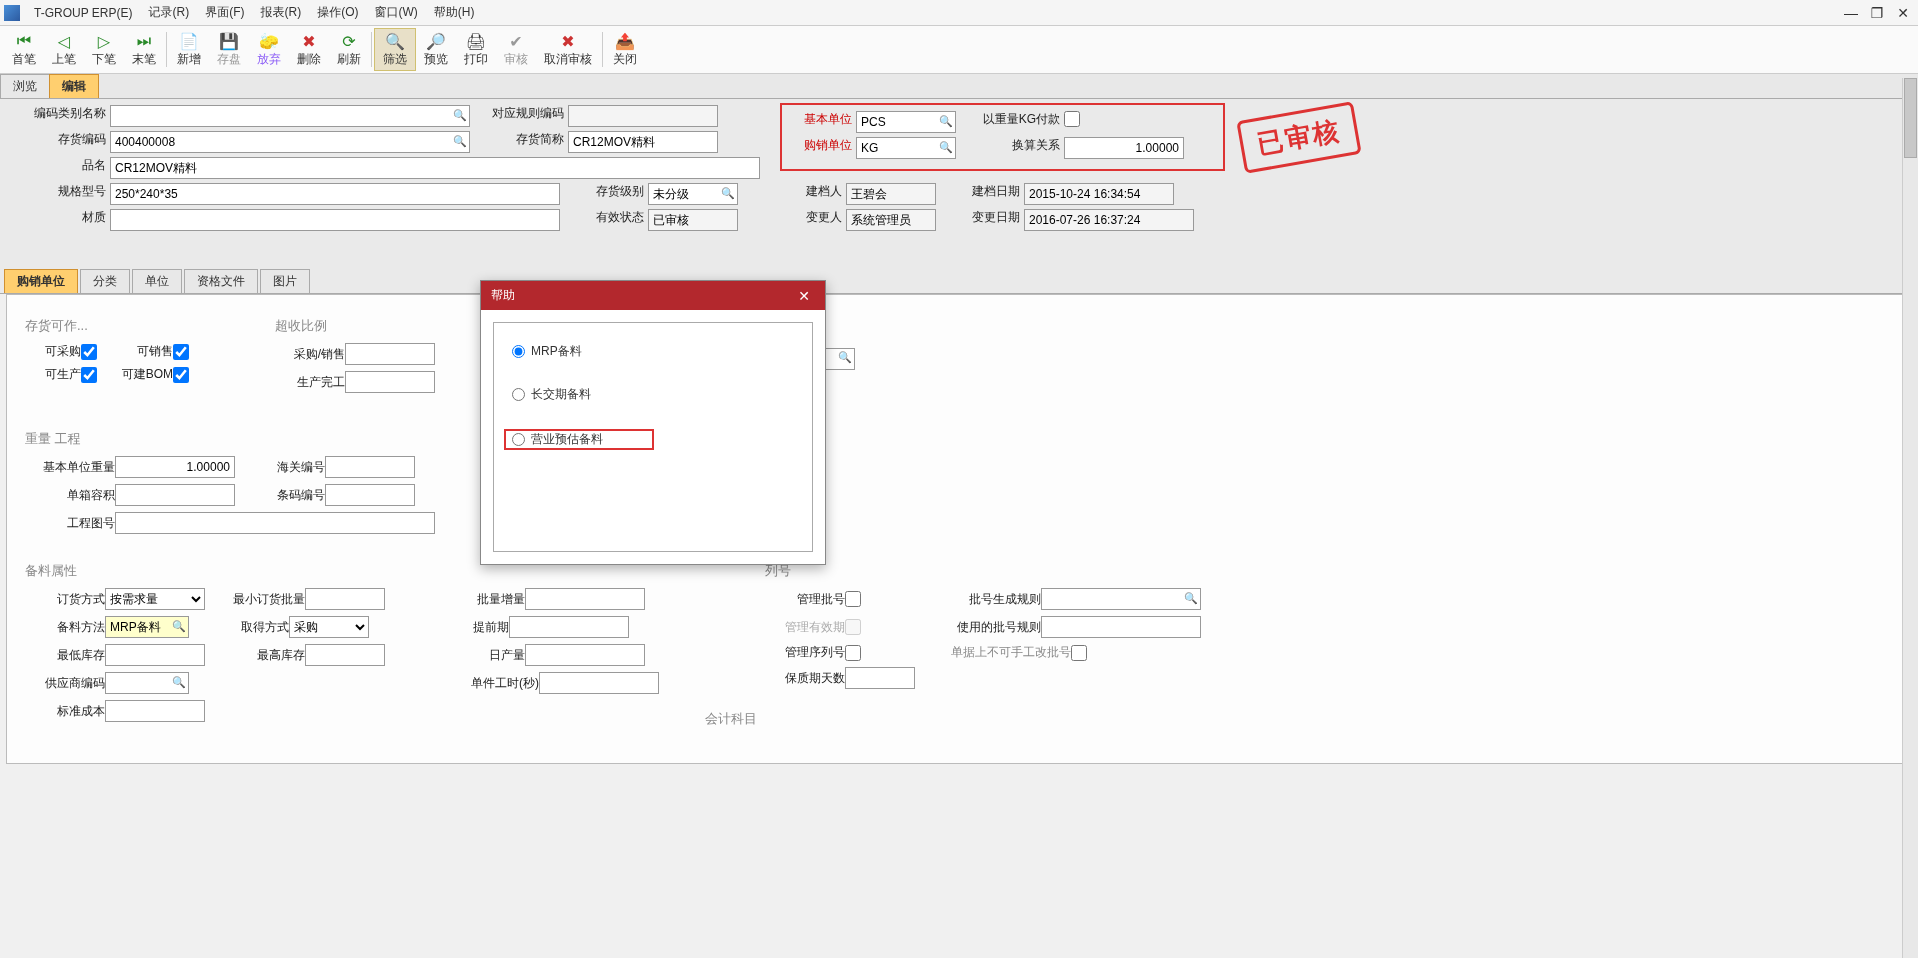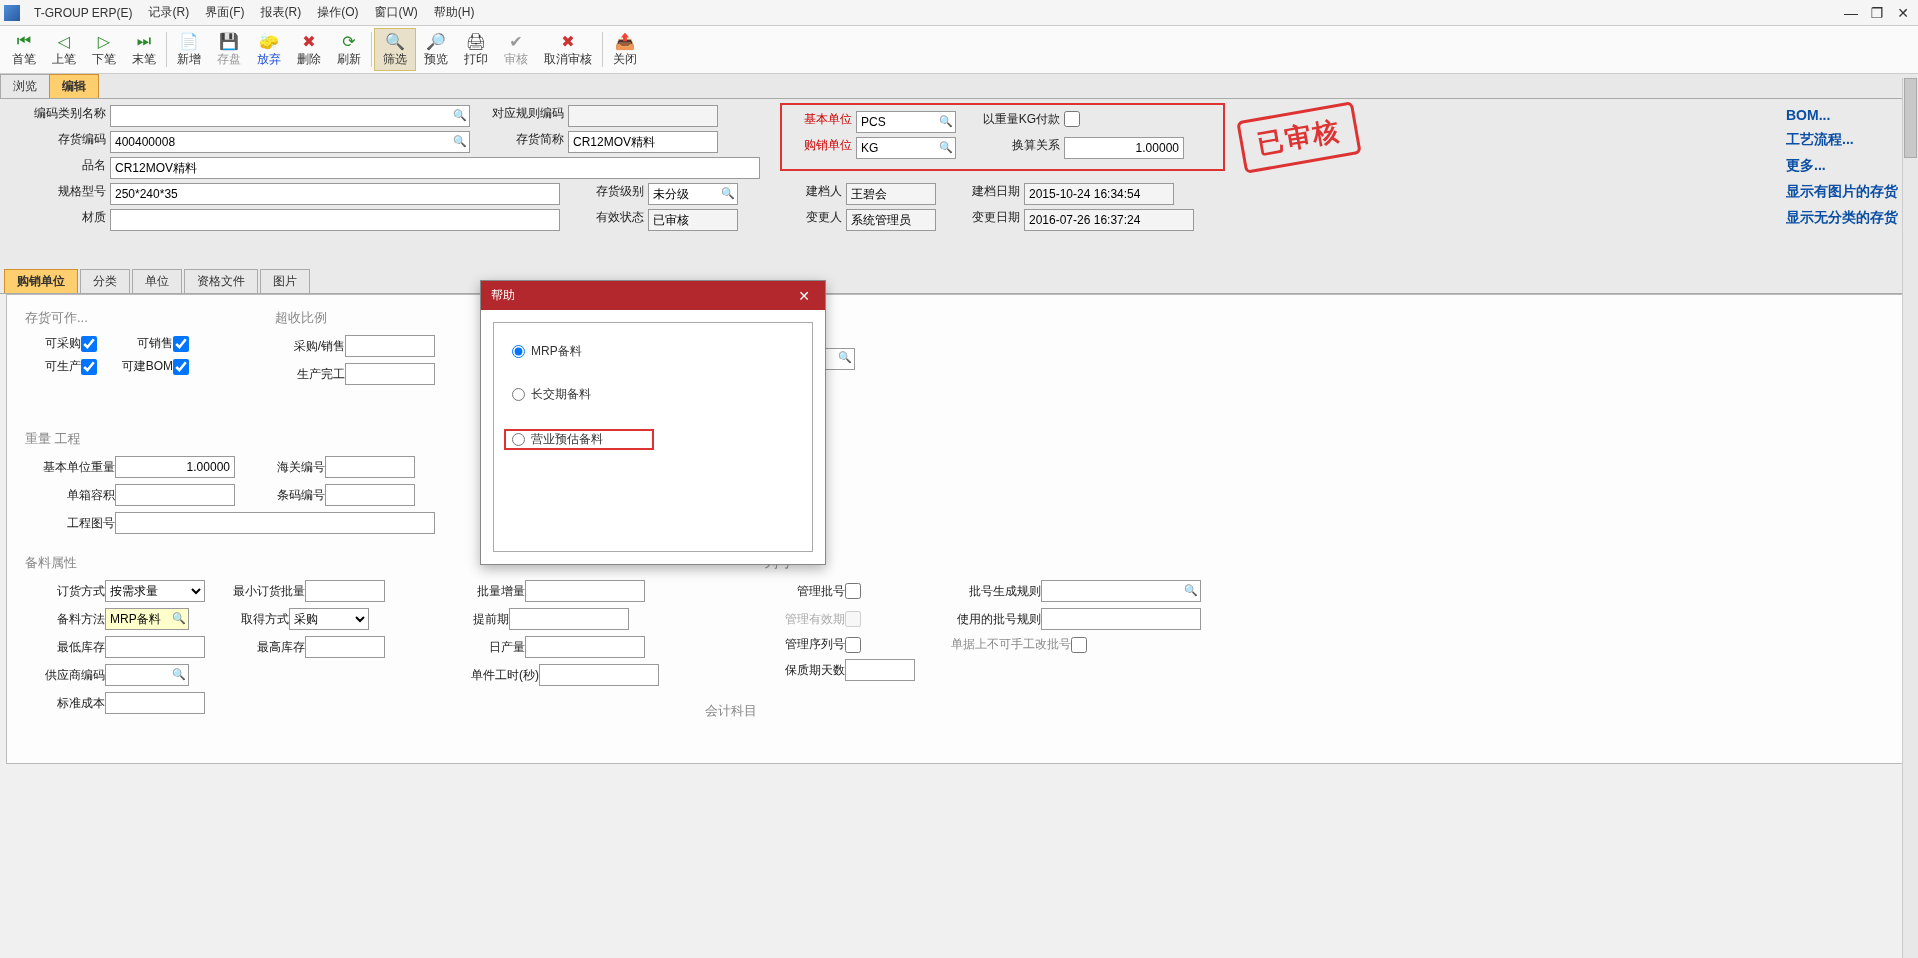--- a/index.html
+++ b/index.html
@@ -27,21 +27,21 @@
 .lookup input { padding-right:20px; }
 .lookup .mag { position:absolute; right:2px; top:2px; width:16px; height:16px; display:flex; align-items:center; justify-content:center; font-size:11px; color:#2a6db5; cursor:default; }
 .unit-box { border:2px solid #d33; padding:6px 10px; position:absolute; left:780px; top:4px; width:445px; background:transparent; }
 .stamp { position:absolute; left:1240px; top:12px; color:#d33; border:3px solid #d33; padding:6px 14px; font-size:26px; font-weight:bold; transform:rotate(-10deg); border-radius:6px; letter-spacing:2px; }
 .sidelinks { position:absolute; right:20px; top:8px; display:flex; flex-direction:column; gap:8px; }
 .sidelinks a { color:#0b4fa5; font-weight:bold; font-size:14px; cursor:default; }
 .detail-tabs { display:flex; border-bottom:1px solid #aaa; background:#eaeaea; padding-left:4px; }
 .detail-tabs .dtab { padding:3px 12px; border:1px solid #aaa; border-bottom:none; background:#e8e8e8; margin-right:2px; cursor:default; }
 .detail-tabs .dtab.active { background:#ffcf6f; border-color:#d09030; font-weight:bold; }
 .detail-body { background:#fdfdfd; border:1px solid #bbb; margin:0 6px; padding:10px 18px; height:470px; overflow:auto; }
-.section-title { color:#888; font-size:13px; margin:4px 0 8px 0; }
+.section-title { color:#888; font-size:13px; margin:12px 0 8px 0; }
 .cell { display:flex; align-items:center; margin-bottom:6px; }
 .chk { width:16px; height:16px; }
 .dialog-mask { position:fixed; inset:0; pointer-events:none;border-radius:6px; }
 .dialog { position:absolute; left:480px; top:280px; width:346px; background:#fff; border:1px solid #888; box-shadow:0 4px 12px rgba(0,0,0,0.3); pointer-events:auto; }
 .dialog .titlebar { background:#b3282d; color:#fff; padding:6px 10px; display:flex; justify-content:space-between; align-items:center; }
 .dialog .titlebar .x { width:22px; text-align:center; font-size:14px; cursor:default; }
 .dialog .dbody { padding:12px; }
 .dialog .dframe { border:1px solid #aaa; padding:20px 18px; height:230px; }
 .dialog .opt { display:flex; align-items:center; gap:6px; margin-bottom:26px; }
 .dialog .opt.hl { border:2px solid #d33; padding:0 6px; margin-left:-8px; width:150px; }
@@ -90,21 +90,21 @@
   <div class="tool-btn">
       <span class="ico">📄</span>
       <span>新增</span>
     </div>
   <div class="tool-btn">
       <span class="ico" style="color:#999">💾</span>
       <span style="color:#999">存盘</span>
     </div>
   <div class="tool-btn">
       <span class="ico" style="color:#999">🧽</span>
-      <span style="color:#1d4ed8">放弃</span>
+      <span style="color:#8b5cf6">放弃</span>
     </div>
   <div class="tool-btn">
       <span class="ico" style="color:#c33">✖</span>
       <span>删除</span>
     </div>
   <div class="tool-btn">
       <span class="ico" style="color:#2a8a2a">⟳</span>
       <span>刷新</span>
     </div>
   <div class="tool-sep"></div>
@@ -203,27 +203,20 @@
           <input class="inp" style="width: 100px;" value="KG">
           <span class="mag">🔍</span>
         </span>
       <span class="lbl" style="width:80px;margin-left:20px">换算关系</span>
       <input class="inp" style="width: 120px; text-align: right;" value="1.00000">
     </div>
   </div>
 
   <div class="stamp">已审核</div>
 
-  <div class="sidelinks">
-    <a>BOM...</a>
-    <a>工艺流程...</a>
-    <a>更多...</a>
-    <a>显示有图片的存货</a>
-    <a>显示无分类的存货</a>
-  </div>
 </div>
 
 <div class="detail-tabs">
   <div class="dtab active">购销单位</div>
   <div class="dtab">分类</div>
   <div class="dtab">单位</div>
   <div class="dtab">资格文件</div>
   <div class="dtab">图片</div>
 </div>
 

